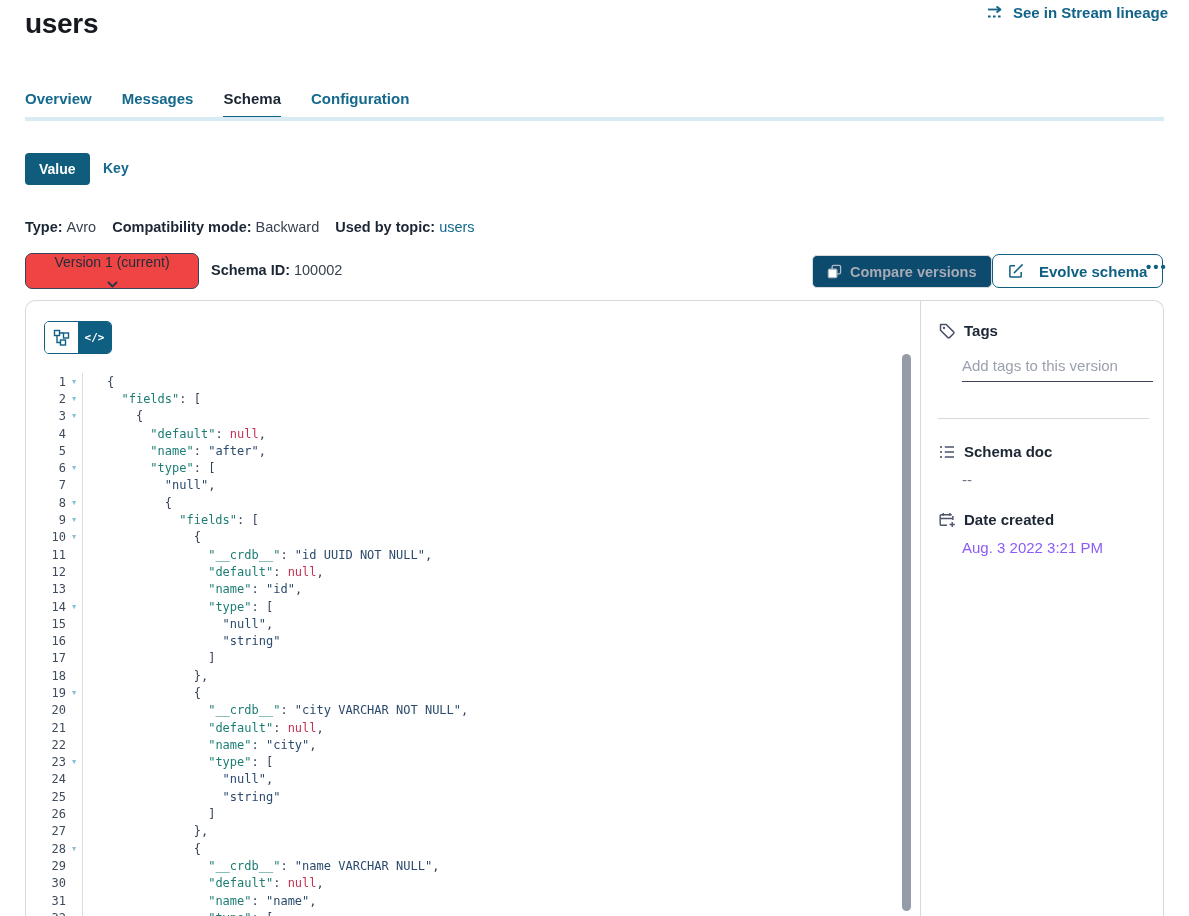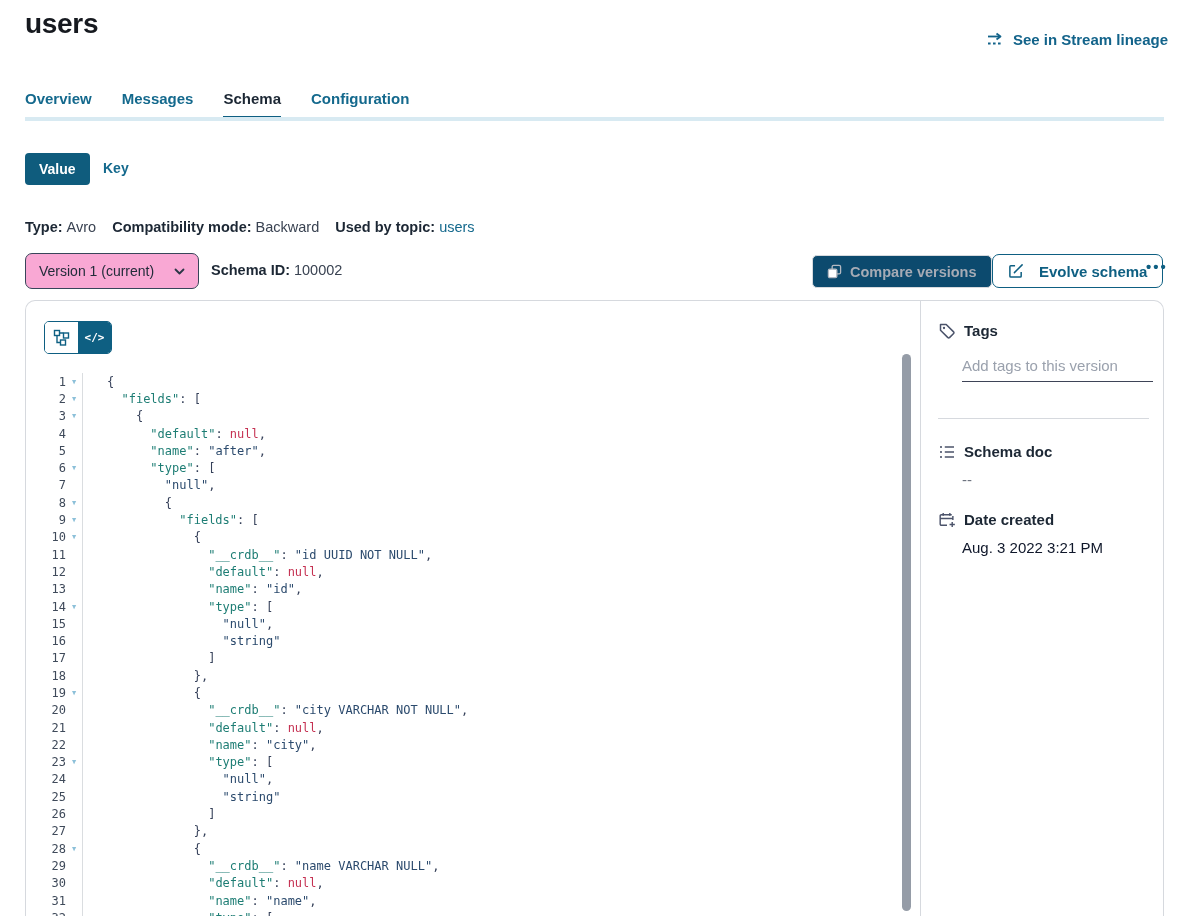--- a/index.html
+++ b/index.html
@@ -2,21 +2,21 @@
 <html><head>
 <meta charset="utf-8">
 <style>
   * { margin:0; padding:0; box-sizing:border-box; }
   html,body { width:1189px; height:916px; background:#ffffff; overflow:hidden;
     font-family:"Liberation Sans", sans-serif; color:#1c2734; }
   .abs { position:absolute; }
 
   
   #page-title { left:25px; top:8px; font-size:28px; font-weight:700; letter-spacing:-0.3px; color:#16191f; }
-  #lineage-link { right:21px; top:31px; display:flex; align-items:center; gap:7px;
+  #lineage-link { right:21px; top:4px; display:flex; align-items:center; gap:7px;
     color:#12638a; font-size:15px; font-weight:700; cursor:pointer;text-align:center; }
 
   
   #tabs { left:25px; top:90px; display:flex; }
   .tab { margin-right:30px; padding-bottom:9px; font-size:15px; font-weight:600;
     color:#14698d; position:relative; cursor:pointer; }
   .tab.active { color:#1c2734; }
   .tab.active::after { content:''; position:absolute; left:0; right:0; bottom:-4px;
     height:4px; background:#0e5f82; }
   #tab-bar { left:25px; top:117px; width:1139px; height:4px; background:#d8eaf2; }
@@ -27,22 +27,22 @@
     display:flex; align-items:center; cursor:pointer; }
   #key-btn { left:103px; top:160px; font-size:14px; font-weight:600; color:#14698d; cursor:pointer; }
 
   
   #meta-row { left:25px; top:219px; display:flex; gap:16px; font-size:14.5px; color:#3a4352; }
   #meta-row b { color:#1c2734; margin-right:4px; }
   .teal-link { color:#14698d; cursor:pointer; }
 
   
   #version-select { left:25px; top:253px; width:174px; height:36px; border:1.5px solid #39455a;
-    border-radius:7px; background:#f9a8d4; display:flex; align-items:center; justify-content:space-between;
-    padding:0 13px; font-size:14px; color:#222c3a; cursor:pointer; }
+    border-radius:7px; background:#ef4444; display:flex; align-items:center; justify-content:space-between;
+    padding:0 13px; font-size:14px; color:#222c3a; cursor:pointer;flex-direction:column; }
   #schema-id { left:211px; top:262px; font-size:14.5px; color:#3a4352; }
   #schema-id b { color:#1c2734; margin-right:4px; }
   #compare-btn { left:812px; top:255px; height:33px; padding:0 14px; background:#0c4a6e;
     border:1px solid #d7dade; border-radius:5px; color:#a6abb5; font-size:14.5px; font-weight:600;
     display:flex; align-items:center; gap:8px; cursor:default; }
   #evolve-btn { left:992px; top:254px; height:34px; padding:0 15px; background:#fff;
     border:1.5px solid #0e5f82; border-radius:7px; color:#0e5f82; font-size:15px; font-weight:700;
     display:flex; align-items:center; gap:15px; cursor:pointer; }
   #more-btn { left:1146px; top:258px; color:#0e5f82; font-size:15px; font-weight:700;
     letter-spacing:2px; cursor:pointer; }
@@ -82,21 +82,21 @@
   .sb-icon { color:#4b536a; flex:none; margin-top:0px; }
   #tags-head { top:21px; }
   #tags-input { position:absolute; left:41px; top:52px; width:191px; border:none;
     border-bottom:1.5px solid #3e4457; font-size:15px; padding:4px 0 7px 0; color:#1c2734;
     background:transparent; outline:none; font-family:"Liberation Sans", sans-serif; }
   #tags-input::placeholder { color:#9aa1ad; }
   #sb-divider { position:absolute; left:17px; top:117px; width:211px; height:1px; background:#d6d9de; }
   #doc-head { top:142px; }
   #doc-value { position:absolute; left:41px; top:170px; font-size:15px; color:#6e7480; }
   #date-head { top:210px; }
-  #date-value { position:absolute; left:41px; top:238px; font-size:15px; color:#0f172a; }
+  #date-value { position:absolute; left:41px; top:238px; font-size:15px; color:#8b5cf6; }
 </style>
 </head>
 <body>
 
 <h1 class="abs" id="page-title">users</h1>
 
 <div class="abs" id="lineage-link">
   <span style="display:flex;">
     <svg width="19" height="16" viewBox="0 0 19 16" fill="none" stroke="#12638a" stroke-width="1.8">
       <path d="M1 4.5 H12.5"></path>

